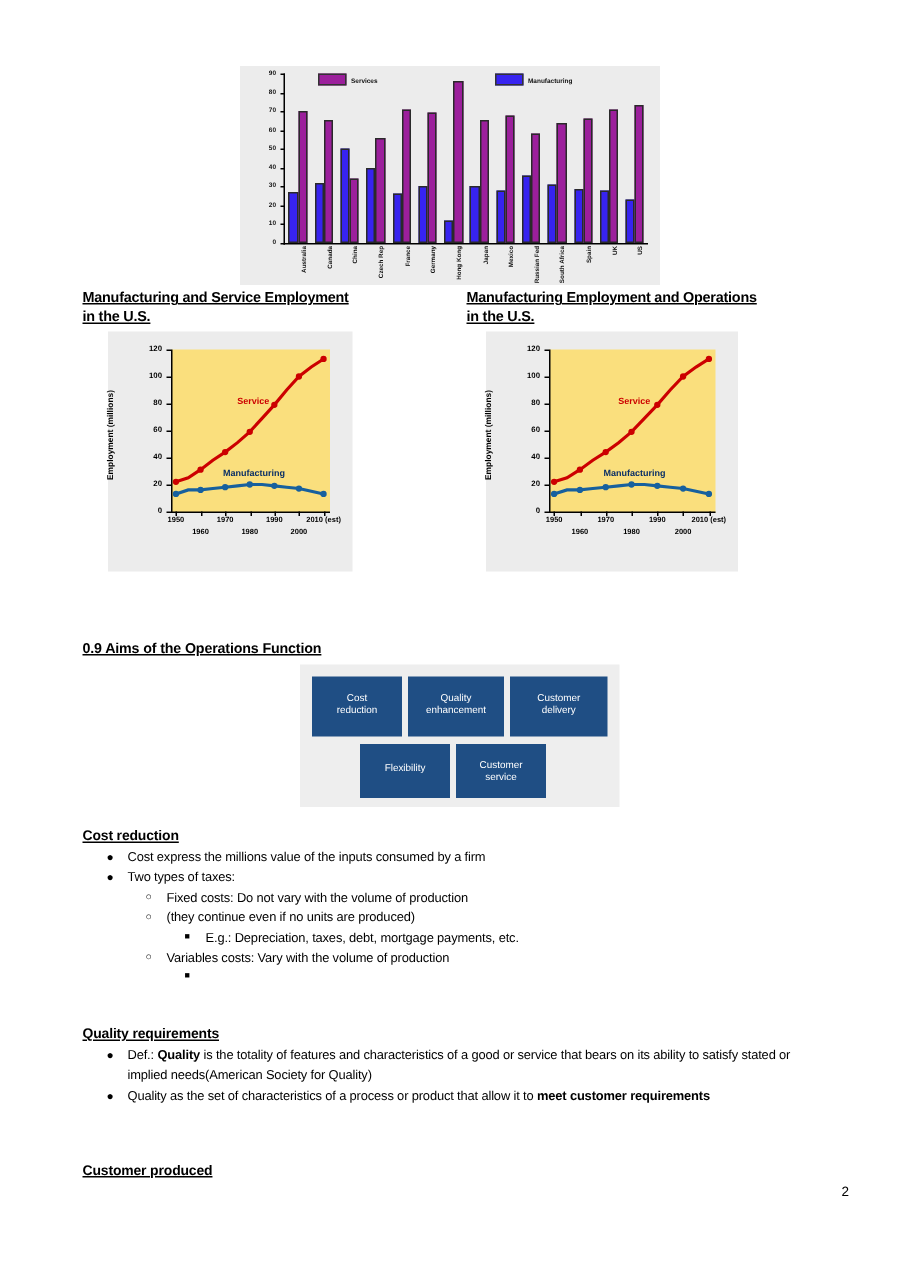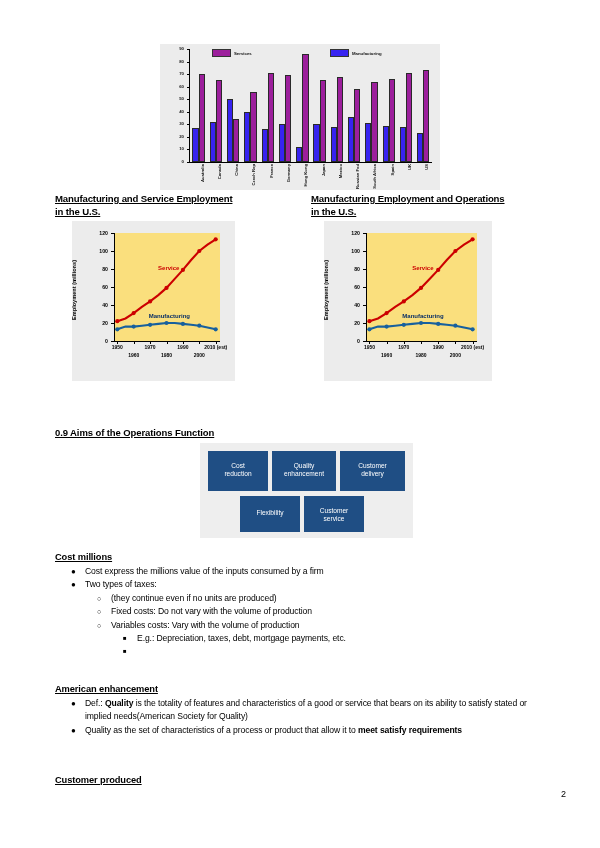--- a/index.html
+++ b/index.html
@@ -352,58 +352,58 @@
   <div id="aims-heading" class="hdg">0.9 Aims of the Operations Function</div>
   <div id="aims-diagram">
     <div class="dg-box" style="left: 8px; top: 8px; width: 60px; height: 40px; display: block; padding-top: 11px; text-align: center;"><span>Cost</span><br><span>reduction</span></div>
     <div class="dg-box" style="left: 72px; top: 8px; width: 64px; height: 40px; display: block; padding-top: 11px; text-align: center;"><span>Quality</span><br><span>enhancement</span></div>
     <div class="dg-box" style="left: 140px; top: 8px; width: 65px; height: 40px; display: block; padding-top: 11px; text-align: center;"><span>Customer</span><br><span>delivery</span></div>
     <div class="dg-box" style="left: 40px; top: 53px; width: 60px; height: 36px; display: block; padding-top: 13px; text-align: center;"><span>Flexibility</span></div>
     <div class="dg-box" style="left: 104px; top: 53px; width: 60px; height: 36px; display: block; padding-top: 11px; text-align: center;"><span>Customer</span><br><span>service</span></div>
   </div>
 
   <div id="body-text">
-      <div class="sec-h" style="left: 55px; top: 552px;">Cost millions</div>
+      <div class="sec-h" style="left: 55px; top: 552px;">Cost reduction</div>
       <div class="bullets" style="left: 55px; top: 565px; width: 476px;">
         <div class="bl l1">
           <span class="mk">●</span>
           <span class="tx">Cost express the millions value of the inputs consumed by a firm</span>
         </div>
         <div class="bl l1">
           <span class="mk">●</span>
           <span class="tx">Two types of taxes:</span>
         </div>
         <div class="bl l2">
           <span class="mk">○</span>
-          <span class="tx">(they continue even if no units are produced)</span>
+          <span class="tx">Fixed costs: Do not vary with the volume of production</span>
         </div>
         <div class="bl l2">
           <span class="mk">○</span>
-          <span class="tx">Fixed costs: Do not vary with the volume of production</span>
+          <span class="tx">(they continue even if no units are produced)</span>
+        </div>
+        <div class="bl l3">
+          <span class="mk">■</span>
+          <span class="tx">E.g.: Depreciation, taxes, debt, mortgage payments, etc.</span>
         </div>
         <div class="bl l2">
           <span class="mk">○</span>
           <span class="tx">Variables costs: Vary with the volume of production</span>
         </div>
         <div class="bl l3">
           <span class="mk">■</span>
-          <span class="tx">E.g.: Depreciation, taxes, debt, mortgage payments, etc.</span>
-        </div>
-        <div class="bl l3">
-          <span class="mk">■</span>
-        </div>
-      </div>
-      <div class="sec-h" style="left: 55px; top: 684px;">American enhancement</div>
+        </div>
+      </div>
+      <div class="sec-h" style="left: 55px; top: 684px;">Quality requirements</div>
       <div class="bullets" style="left: 55px; top: 697px; width: 476px;">
         <div class="bl l1">
           <span class="mk">●</span>
           <span class="tx">Def.: <b class="strong">Quality</b> is the totality of features and characteristics of a good or service that bears on its ability to satisfy stated or implied needs(American Society for Quality)</span>
         </div>
         <div class="bl l1">
           <span class="mk">●</span>
-          <span class="tx">Quality as the set of characteristics of a process or product that allow it to <b class="strong">meet satisfy requirements</b></span>
+          <span class="tx">Quality as the set of characteristics of a process or product that allow it to <b class="strong">meet customer requirements</b></span>
         </div>
       </div>
       <div class="sec-h" style="left: 55px; top: 775px;">Customer produced</div>
     </div>
 
   <div id="page-number">2</div>
 </div>
 
 </body></html>

